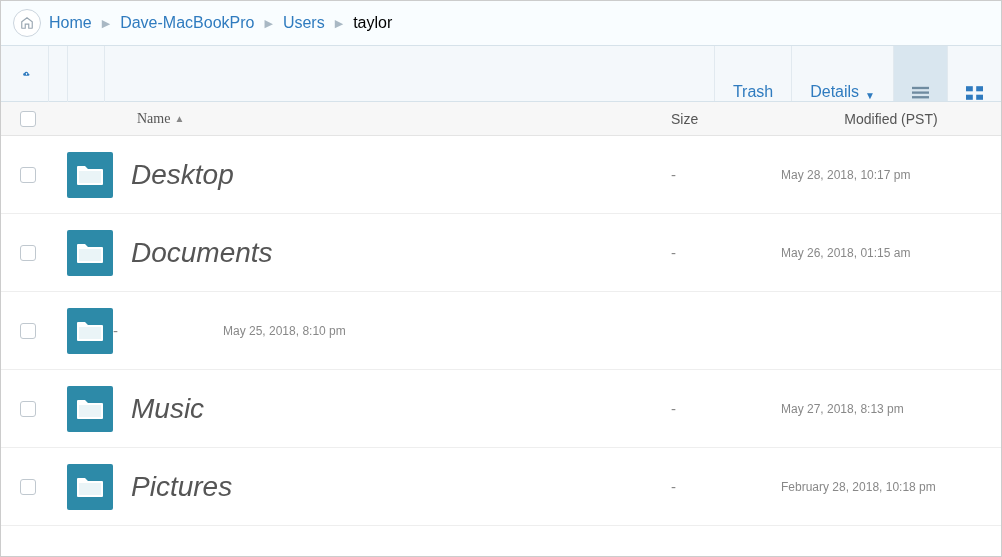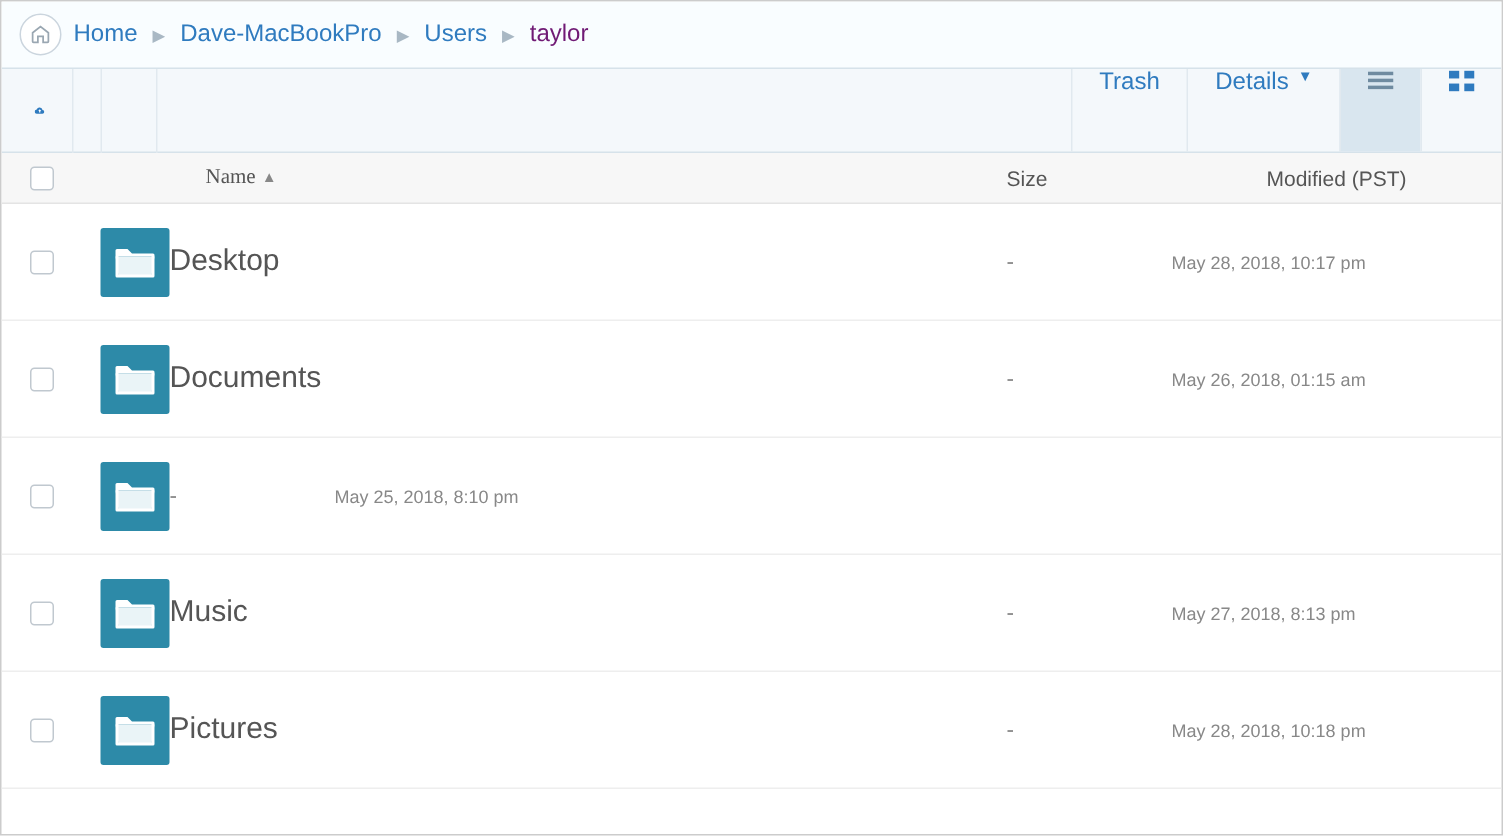--- a/index.html
+++ b/index.html
@@ -31,21 +31,21 @@
       align-items: center;
       justify-content: center;
       cursor: pointer;
     }
     .breadcrumb-item {
       color: #2f7bbf;
       font-size: 16px;
       cursor: pointer;
     }
     .breadcrumb-item.current {
-      color: #701a75;
+      color: #000000;
       cursor: default;
     }
     .breadcrumb-sep {
       color: #a9b8c4;
       font-size: 11px;
       padding: 0 2px;
     }
     .toolbar {
       display: flex;
       align-items: center;
@@ -75,21 +75,21 @@
     .tool-icon.first { border-left: none; padding-left: 10px; }
     .tool-right {
       display: flex;
       align-items: center;
       height: 100%;
     }
     .tool-btn {
       padding: 0 18px;
       height: 100%;
       display: flex;
-      align-items: flex-start;
+      align-items: flex-end;
       color: #2f7bbf;
       font-size: 16px;
       border-left: 1px solid #e1e9ef;
       cursor: pointer;
       gap: 6px;
     }
     .view-list {
       background: #d9e6ef;
     }
     .view-btn {
@@ -129,23 +129,25 @@
       width: 46px;
       height: 46px;
       background: #2d8aa8;
       border-radius: 2px;
       margin-left: 12px;
       display: flex;
       align-items: center;
       justify-content: center;
     }
     .row-name {
-      font-size: 20px;
+      font-size: 28px;
       color: #555;
+      margin-left: 18px;
       flex: 1;
+      font-style: italic;
     }
     .row-size {
       width: 110px;
       color: #888;
       font-size: 15px;
     }
     .row-modified {
       width: 220px;
       color: #888;
       font-size: 12px;
@@ -289,15 +291,15 @@
       </div>
     <div class="folder-icon">
       <svg width="30" height="24" viewBox="0 0 30 24">
           <path fill="#fff" d="M2 4a1 1 0 0 1 1-1h7l3 3h14a1 1 0 0 1 1 1v14a1 1 0 0 1-1 1H3a1 1 0 0 1-1-1V4z"></path>
           <rect fill="#2d8aa8" x="4" y="8" width="22" height="12"></rect>
           <path fill="#fff" d="M2 8h26l-2 13H4z" opacity="0.9"></path>
         </svg>
     </div>
     <div class="row-name">Pictures</div>
     <div class="row-size">-</div>
-    <div class="row-modified">May 28, 2018, 10:18 pm</div>
+    <div class="row-modified">February 28, 2018, 10:18 pm</div>
   </div>
   </div>
 
 </body></html>

